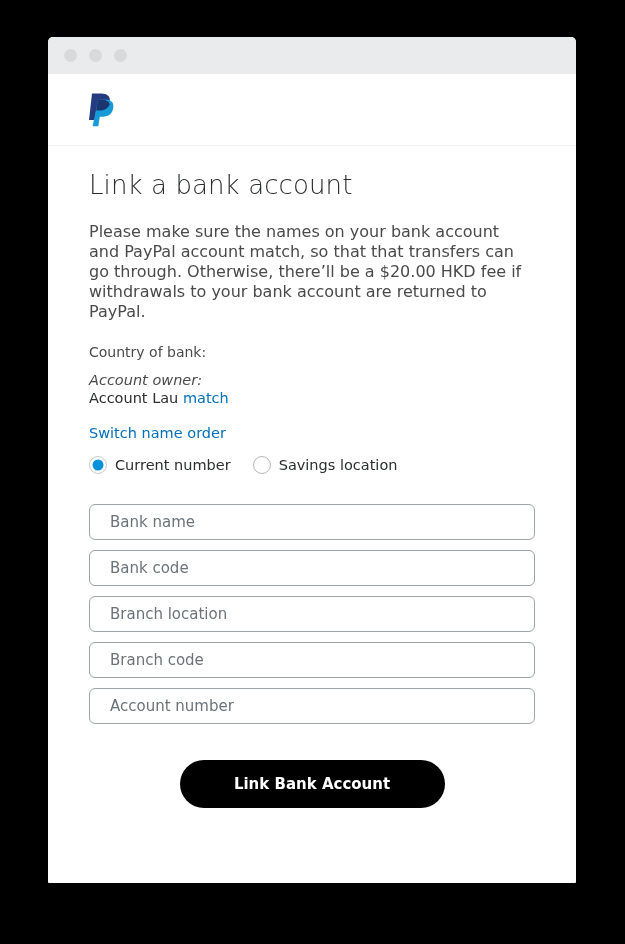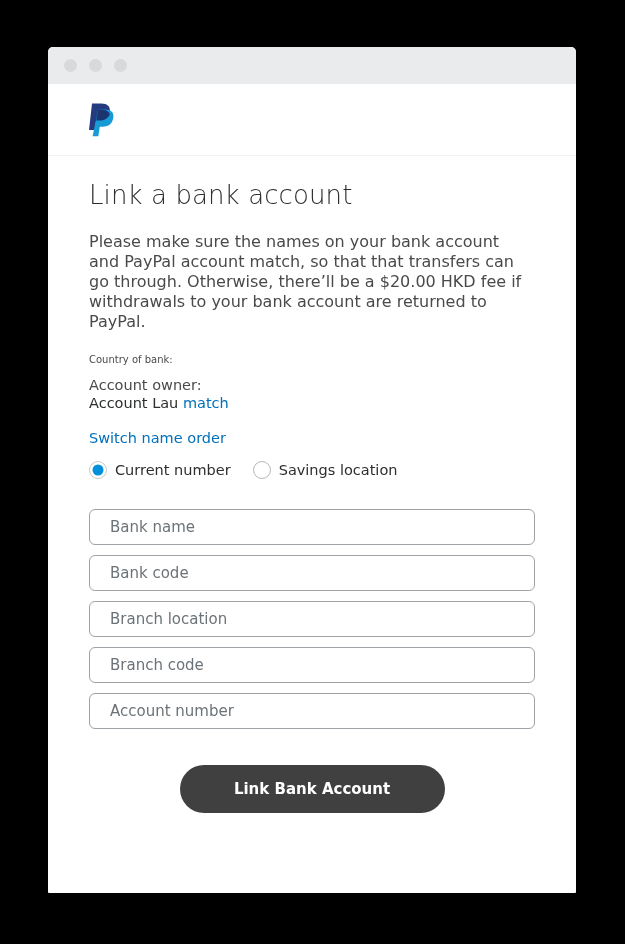--- a/index.html
+++ b/index.html
@@ -12,21 +12,21 @@
     height: 944px;
     position: relative;
     overflow: hidden;
     font-family: "DejaVu Sans", sans-serif;
   }
 
   
   .window {
     position: absolute;
     left: 48px;
-    top: 47px;
+    top: 37px;
     width: 528px;
     height: 846px;
     background: #ffffff;
     border-radius: 5px 5px 1px 1px;
     overflow: hidden;
   }
 
   
   .titlebar {
     height: 37px;
@@ -74,21 +74,21 @@
 
   p.intro {
     font-size: 16px;
     line-height: 20px;
     color: #4a4a4a;
     margin: 0 0 22px 0;
     max-width: 444px;
   }
 
   .field-label {
-    font-size: 10px;
+    font-size: 14px;
     color: #4a4a4a;
     margin-bottom: 11px;
   }
 
   
   .radio-row {
     display: flex;
     align-items: center;
     margin-bottom: 16px;
   }
@@ -133,20 +133,21 @@
   }
 
   
   .owner-block {
     margin-bottom: 14px;
   }
   .owner-line {
     font-size: 14.5px;
     color: #4a4a4a;
     line-height: 18px;
+    font-style: italic;
   }
   .owner-name {
     font-size: 14.5px;
     color: #2c2e2f;
     line-height: 18px;
   }
   a.link {
     color: #0070ba;
     text-decoration: none;
     font-size: 14.5px;
@@ -180,21 +181,21 @@
     opacity: 1;
   }
 
   
   .submit-wrap {
     display: flex;
     justify-content: center;
     margin-top: 26px;
   }
   .submit-btn {
-    background: #404040;
+    background: #000000;
     color: #ffffff;
     border: none;
     border-radius: 26px;
     height: 48px;
     padding: 0 44px;
     font-family: "DejaVu Sans", sans-serif;
     font-size: 15px;
     font-weight: bold;
     cursor: pointer;
     min-width: 265px;

